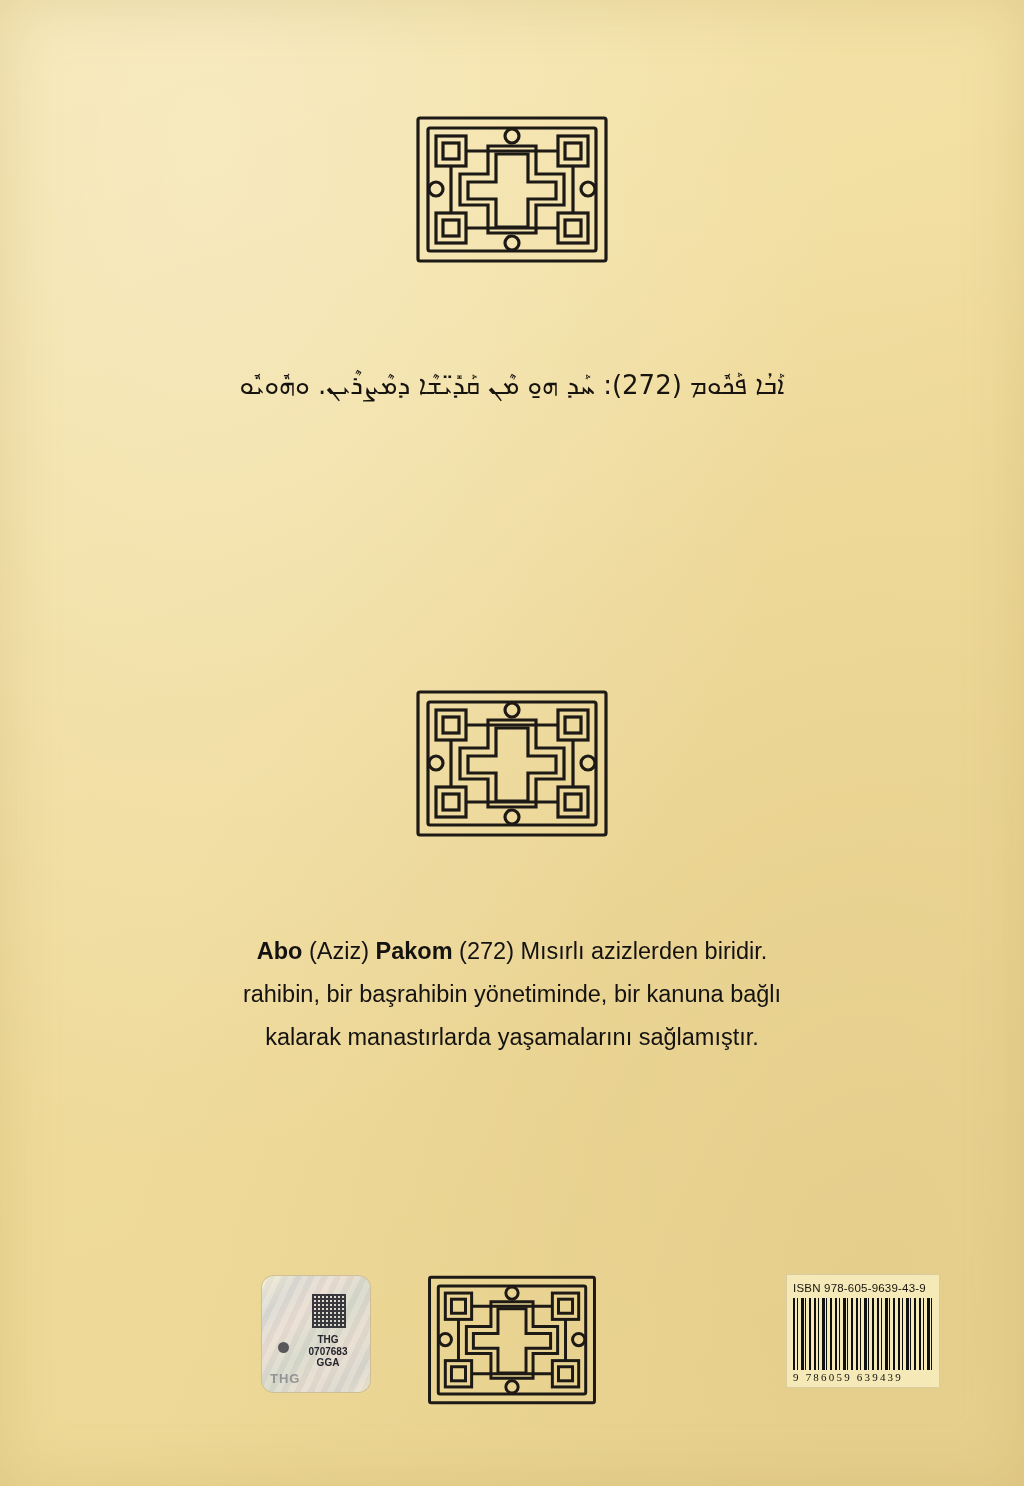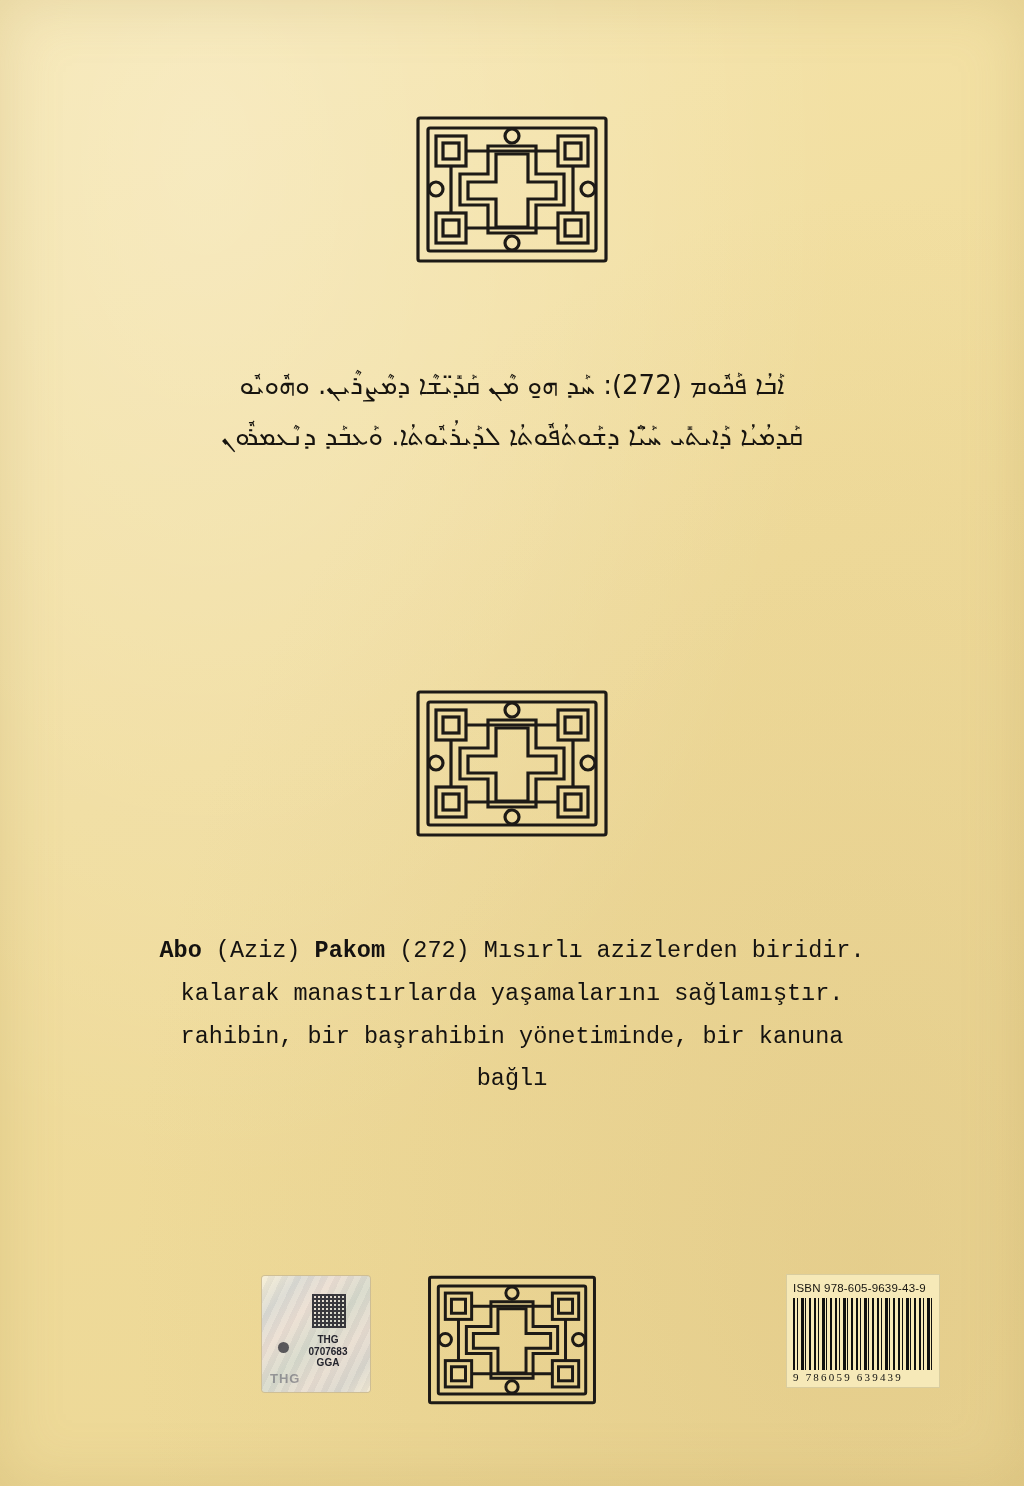--- a/index.html
+++ b/index.html
@@ -63,36 +63,36 @@
   }
   .syriac-line { white-space: nowrap; }
 
   .turkish-block {
     position: absolute;
     left: 0;
     right: 0;
     top: 930px;
     text-align: center;
     color: #141210;
-    font-family: Liberation Mono, monospace;
+    font-family: Liberation Sans, sans-serif;
     font-size: 23.5px;
     line-height: 1.82;
     padding: 0 150px;
     box-sizing: border-box;
   }
   .turkish-block .b { font-weight: bold; }
 
   
   #holo {
     position: absolute;
     left: 262px;
     top: 1276px;
     width: 108px;
     height: 116px;
-    border-radius: 3px;
+    border-radius: 12px;
     background:
       linear-gradient(135deg, rgba(255,255,255,0.55) 0%, rgba(205,215,235,0.65) 18%,
         rgba(232,222,240,0.6) 34%, rgba(196,214,226,0.62) 52%,
         rgba(226,219,236,0.6) 70%, rgba(203,210,230,0.62) 86%, rgba(246,244,250,0.55) 100%);
     box-shadow: 0 0 0 1px rgba(120,120,150,0.25);
     overflow: hidden;
   }
   #holo .sheen {
     position: absolute;
     inset: 0;
@@ -210,21 +210,20 @@
         <circle cx="100" cy="131" r="7"></circle>
         <circle cx="24" cy="77" r="7"></circle>
         <circle cx="176" cy="77" r="7"></circle>
         <path d="M54 39 h92 M54 116 h92 M39 54 v47 M161 54 v47"></path>
       </g>
     </svg>
   </div>
 
   <div class="syriac-block">
     <div class="syriac-line">ܐܰܒܳܐ ܦܰܟܽܘܡ (272): ܚܰܕ ܗ̱ܘ ܡܶܢ ܩܰܕܺܝ̈ܫܶܐ ܕܡܶܨܪܶܝܢ. ܘܗܽܘܝܽܘ</div>
-    <div class="syriac-line">ܩܰܕܡܳܝܳܐ ܕܰܐܝܬܺܝ ܚܰܝ̈ܶܐ ܕܫܰܘܬܳܦܽܘܬܳܐ ܠܕܰܝܪܳܝܽܘܬܳܐ. ܘܰܥܒܰܕ ܕܢܶܥܡܪܽܘܢ</div>
   </div>
 
   <div class="knot-wrap" id="knot-mid">
     <svg width="200" height="155" viewBox="0 0 200 155" aria-hidden="true">
       <g fill="none" stroke="#1d1a16" stroke-width="3.2">
         <rect x="6" y="6" width="188" height="143" rx="2"></rect>
         <rect x="16" y="16" width="168" height="123" rx="2"></rect>
         <path d="M76 34 h48 v28 h28 v31 h-28 v28 h-48 v-28 h-28 v-31 h28 z"></path>
         <path d="M84 42 h32 v28 h28 v17 h-28 v28 h-32 v-28 h-28 v-17 h28 z"></path>
         <rect x="24" y="24" width="30" height="30"></rect>
@@ -241,22 +240,22 @@
         <circle cx="176" cy="77" r="7"></circle>
         <path d="M54 39 h92 M54 116 h92 M39 54 v47 M161 54 v47"></path>
       </g>
     </svg>
   </div>
 
   <div class="turkish-block">
     <div>
       <span class="b">Abo</span><span> (Aziz) </span><span class="b">Pakom</span><span> (272) Mısırlı azizlerden biridir.</span>
     </div>
+    <div>rahibin, bir başrahibin yönetiminde, bir kanuna bağlı</div>
     <div>kalarak manastırlarda yaşamalarını sağlamıştır.</div>
-    <div>rahibin, bir başrahibin yönetiminde, bir kanuna bağlı</div>
   </div>
 
   <div class="knot-wrap" id="knot-bottom">
     <svg width="176" height="136" viewBox="0 0 200 155" aria-hidden="true">
       <g fill="none" stroke="#1d1a16" stroke-width="3.4">
         <rect x="6" y="6" width="188" height="143" rx="2"></rect>
         <rect x="16" y="16" width="168" height="123" rx="2"></rect>
         <path d="M76 34 h48 v28 h28 v31 h-28 v28 h-48 v-28 h-28 v-31 h28 z"></path>
         <path d="M84 42 h32 v28 h28 v17 h-28 v28 h-32 v-28 h-28 v-17 h28 z"></path>
         <rect x="24" y="24" width="30" height="30"></rect>

